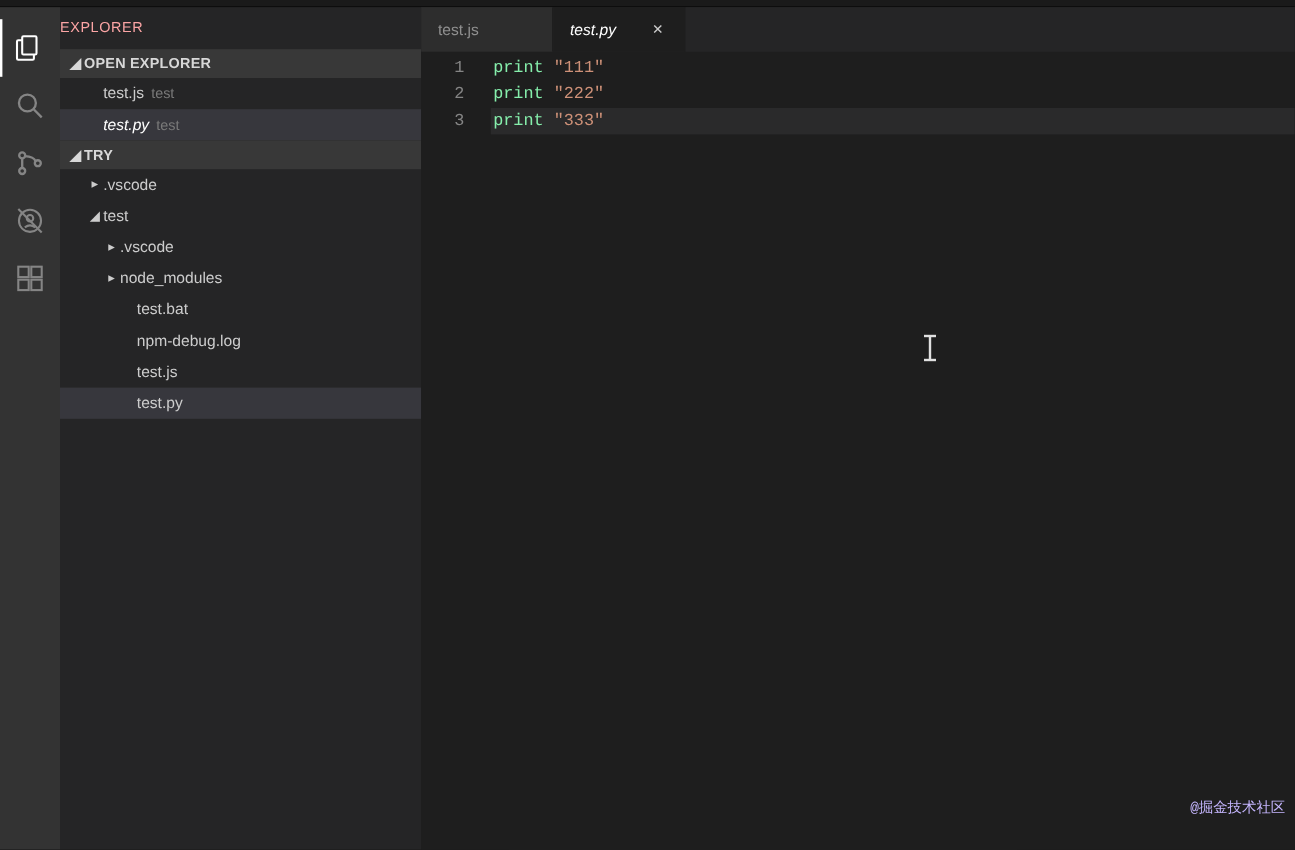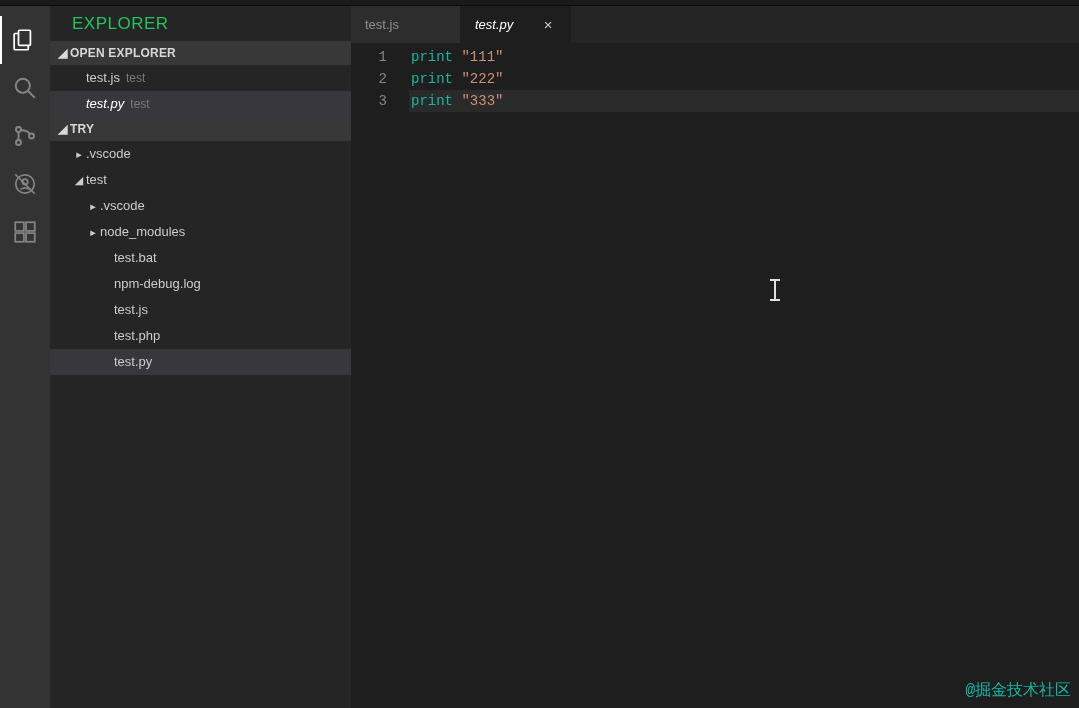--- a/index.html
+++ b/index.html
@@ -58,24 +58,23 @@
   .sidebar {
     width: 301px;
     background: #252526;
     display: flex;
     flex-direction: column;
     user-select: none;
   }
   .sidebar-title {
     height: 35px;
     line-height: 35px;
-    padding-left: 22px;
-    font-size: 17px;
+    font-size: 12px;
     letter-spacing: 0.5px;
-    color: #22c55e;
+    color: #fca5a5;
   }
   .section-header {
     height: 24px;
     line-height: 24px;
     background: #383838;
     color: #d8d8d8;
     font-weight: bold;
     font-size: 12px;
     letter-spacing: 0.2px;
     padding-left: 6px;
@@ -176,21 +175,21 @@
     padding-right: 22px;
   }
   .gutter div { height: 22px; }
   .code-lines { flex: 1; position: relative; }
   .code-line {
     height: 22px;
     white-space: pre;
     padding-left: 2px;
   }
   .code-line.current { background: #2a2a2b; }
-  .tok-kw { color: #14b8a6; }
+  .tok-kw { color: #86efac; }
   .tok-str { color: #ce9178; }
   .text-cursor {
     position: absolute;
     width: 2px;
     height: 20px;
     background: #e0e0e0;
     left: 365px;
     top: 234px;
   }
   .text-cursor::before, .text-cursor::after {
@@ -199,23 +198,23 @@
     width: 10px;
     height: 2px;
     background: #e0e0e0;
     left: -4px;
   }
   .text-cursor::before { top: -1px; }
   .text-cursor::after { bottom: -1px; }
   .watermark {
     position: absolute;
     right: 8px;
-    bottom: 6px;
-    color: #14b8a6;
-    font-size: 16px;
+    bottom: 23px;
+    color: #c4b5fd;
+    font-size: 12px;
   }
 </style>
 </head>
 <body>
 
 <div class="topbar"></div>
 <div class="main">
 
   <div class="activitybar">
     <div class="activity-item active">
@@ -300,24 +299,20 @@
           <span class="tw hidden"></span>
           <span>test.bat</span>
         </div>
         <div class="tree-item depth2">
           <span class="tw hidden"></span>
           <span>npm-debug.log</span>
         </div>
         <div class="tree-item depth2">
           <span class="tw hidden"></span>
           <span>test.js</span>
-        </div>
-        <div class="tree-item depth2">
-          <span class="tw hidden"></span>
-          <span>test.php</span>
         </div>
         <div class="tree-item depth2 active">
           <span class="tw hidden"></span>
           <span>test.py</span>
         </div>
       </div>
   </div>
 
   <div class="editor-pane">
     <div class="tabbar">

